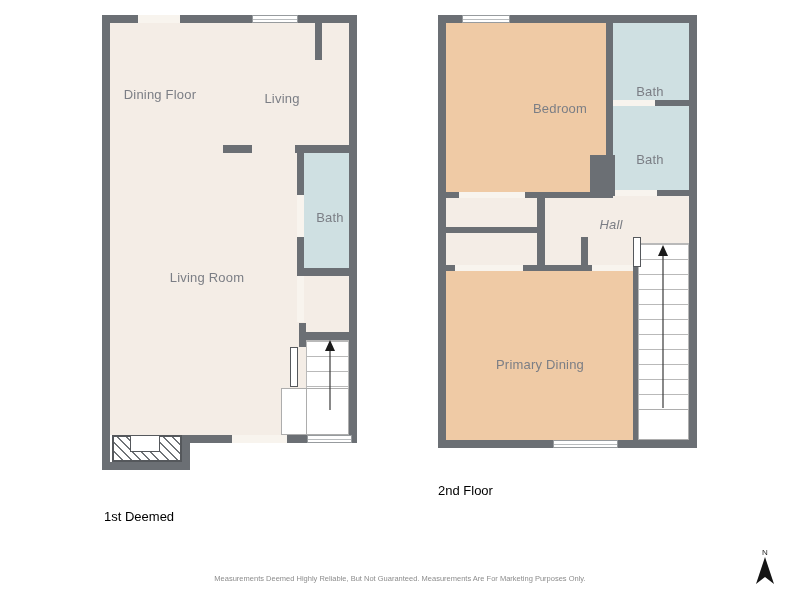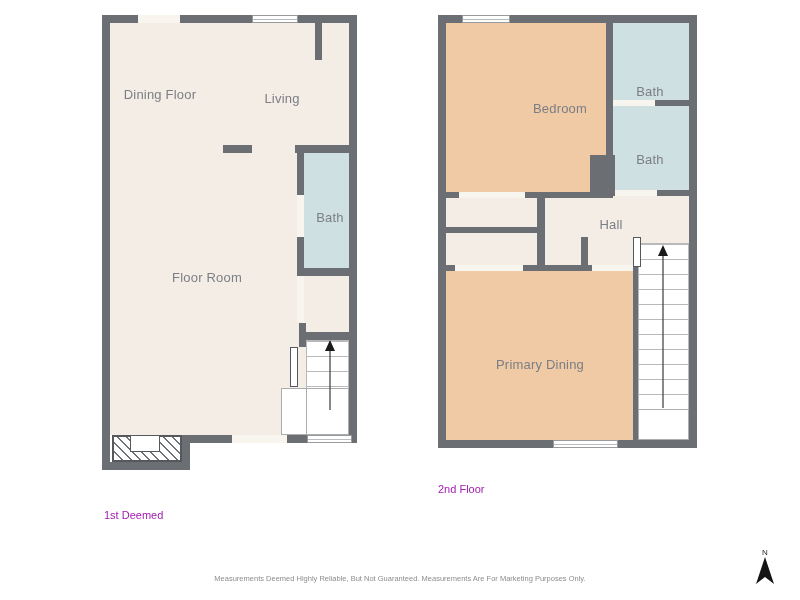--- a/index.html
+++ b/index.html
@@ -27,21 +27,21 @@
     background:repeating-linear-gradient(to bottom,#b9b9b9 0 1px,#ffffff 1px 15px);
   }
   .landing{position:absolute;background:#ffffff;border:1px solid #adadad;box-sizing:border-box;}
   .landing-div{position:absolute;background:#adadad;}
   .door-leaf{position:absolute;background:#ffffff;border:1px solid #55585c;box-sizing:border-box;}
   .fireplace{
     position:absolute;box-sizing:border-box;border:2px solid #55585c;
     background:repeating-linear-gradient(45deg,#ffffff 0 5px,#6f7377 5px 6.5px);
   }
   .firebox{position:absolute;background:#ffffff;border:1px solid #55585c;box-sizing:border-box;}
-  .floor-label{position:absolute;color:#a21caf;font-size:11px;white-space:nowrap;}
+  .floor-label{position:absolute;color:#000000;font-size:13px;white-space:nowrap;}
   .disclaimer{position:absolute;top:574px;left:0;width:800px;text-align:center;font-size:7.5px;color:#8d8d8d;}
   .compass{position:absolute;left:751px;top:548px;width:28px;text-align:center;}
   .compass .n{font-size:8px;color:#2c2c2c;display:block;line-height:9px;}
   .arrow-svg{position:absolute;}
 </style>
 </head>
 <body>
 
 <div class="plan" style="left:102px;top:15px;width:255px;height:457px;">
 
@@ -81,21 +81,21 @@
   <div class="landing-div" style="left:204px;top:373px;width:1px;height:47px;"></div>
   <div class="door-leaf" style="left:188px;top:332px;width:8px;height:40px;"></div>
   <svg class="arrow-svg" style="left:218px;top:323px;" width="20" height="74" viewBox="0 0 20 74">
     <line x1="10" y1="72" x2="10" y2="10" stroke="#3a3a3a" stroke-width="1.2"></line>
     <polygon points="10,2 5,13 15,13" fill="#1a1a1a"></polygon>
   </svg>
 
   <div class="rlabel" style="left:58px;top:79px;">Dining Floor</div>
   <div class="rlabel" style="left:180px;top:83px;">Living</div>
   <div class="rlabel" style="left:228px;top:202px;">Bath</div>
-  <div class="rlabel" style="left:105px;top:262px;">Floor Room</div>
+  <div class="rlabel" style="left:105px;top:262px;">Living Room</div>
 </div>
 
 <div class="plan" style="left:438px;top:15px;width:259px;height:433px;">
 
   <div class="room" style="left:8px;top:8px;width:243px;height:417px;"></div>
 
   <div class="room bed-room" style="left:8px;top:8px;width:160px;height:169px;"></div>
   <div class="room bath-room" style="left:175px;top:8px;width:76px;height:77px;"></div>
   <div class="room bath-room" style="left:175px;top:91px;width:76px;height:84px;"></div>
   <div class="room bed-room" style="left:8px;top:256px;width:187px;height:169px;"></div>
@@ -131,21 +131,21 @@
   <div class="landing" style="left:200px;top:394px;width:51px;height:31px;"></div>
   <div class="door-leaf" style="left:195px;top:222px;width:8px;height:30px;"></div>
   <svg class="arrow-svg" style="left:215px;top:228px;" width="20" height="167" viewBox="0 0 20 167">
     <line x1="10" y1="165" x2="10" y2="10" stroke="#3a3a3a" stroke-width="1.2"></line>
     <polygon points="10,2 5,13 15,13" fill="#1a1a1a"></polygon>
   </svg>
 
   <div class="rlabel" style="left:87px;top:93px;margin-left:35px;">Bedroom</div>
   <div class="rlabel" style="left:212px;top:76px;">Bath</div>
   <div class="rlabel" style="left:212px;top:144px;">Bath</div>
-  <div class="rlabel" style="left:173px;top:209px;">Hall</div>
+  <div class="rlabel" style="left:173px;top:209px;font-style:italic;">Hall</div>
   <div class="rlabel" style="left:102px;top:349px;">Primary Dining</div>
 </div>
 
 <div class="floor-label" style="left:104px;top:509px;">1st Deemed</div>
 <div class="floor-label" style="left:438px;top:483px;">2nd Floor</div>
 
 <div class="disclaimer">Measurements Deemed Highly Reliable, But Not Guaranteed. Measurements Are For Marketing Purposes Only.</div>
 
 <div class="compass">
   <span class="n">N</span>

